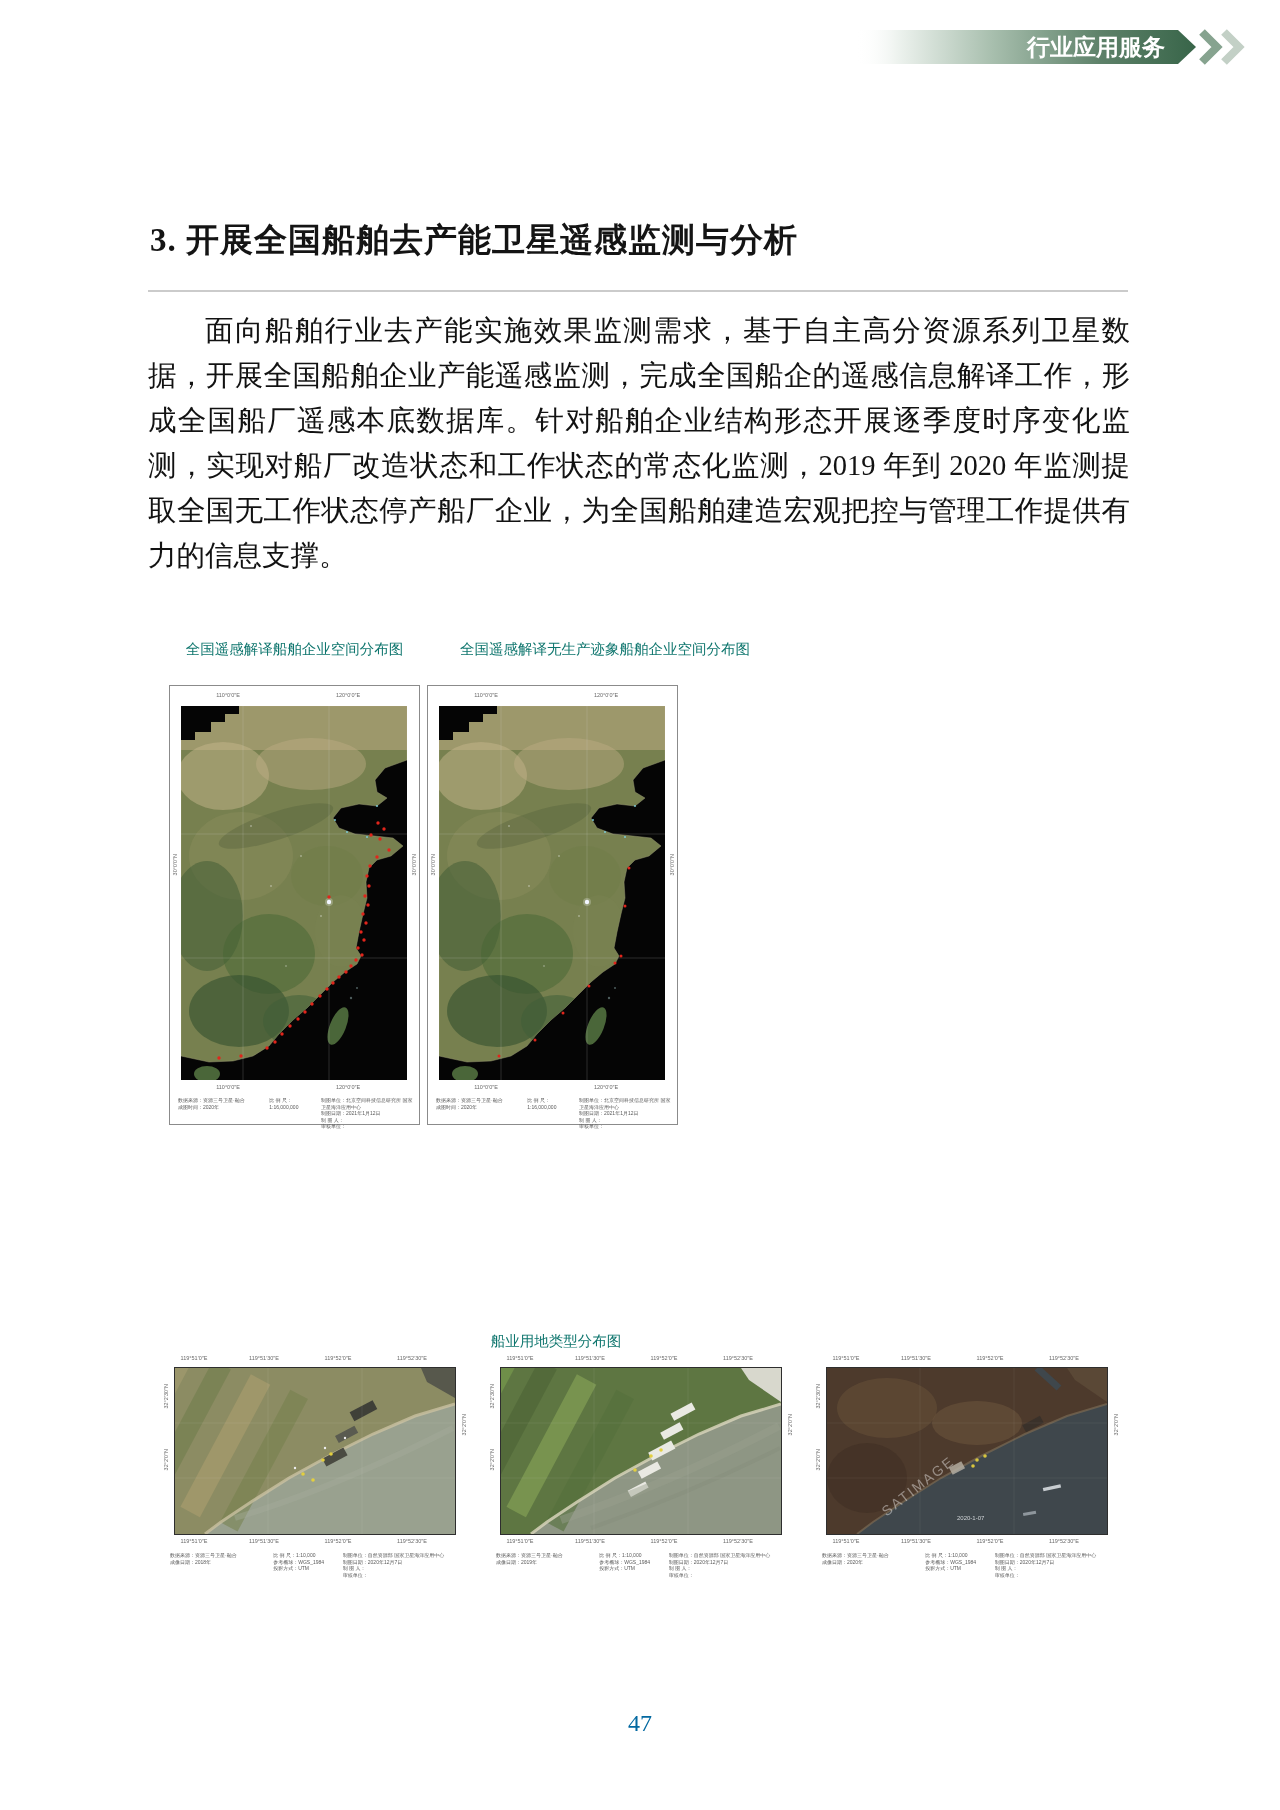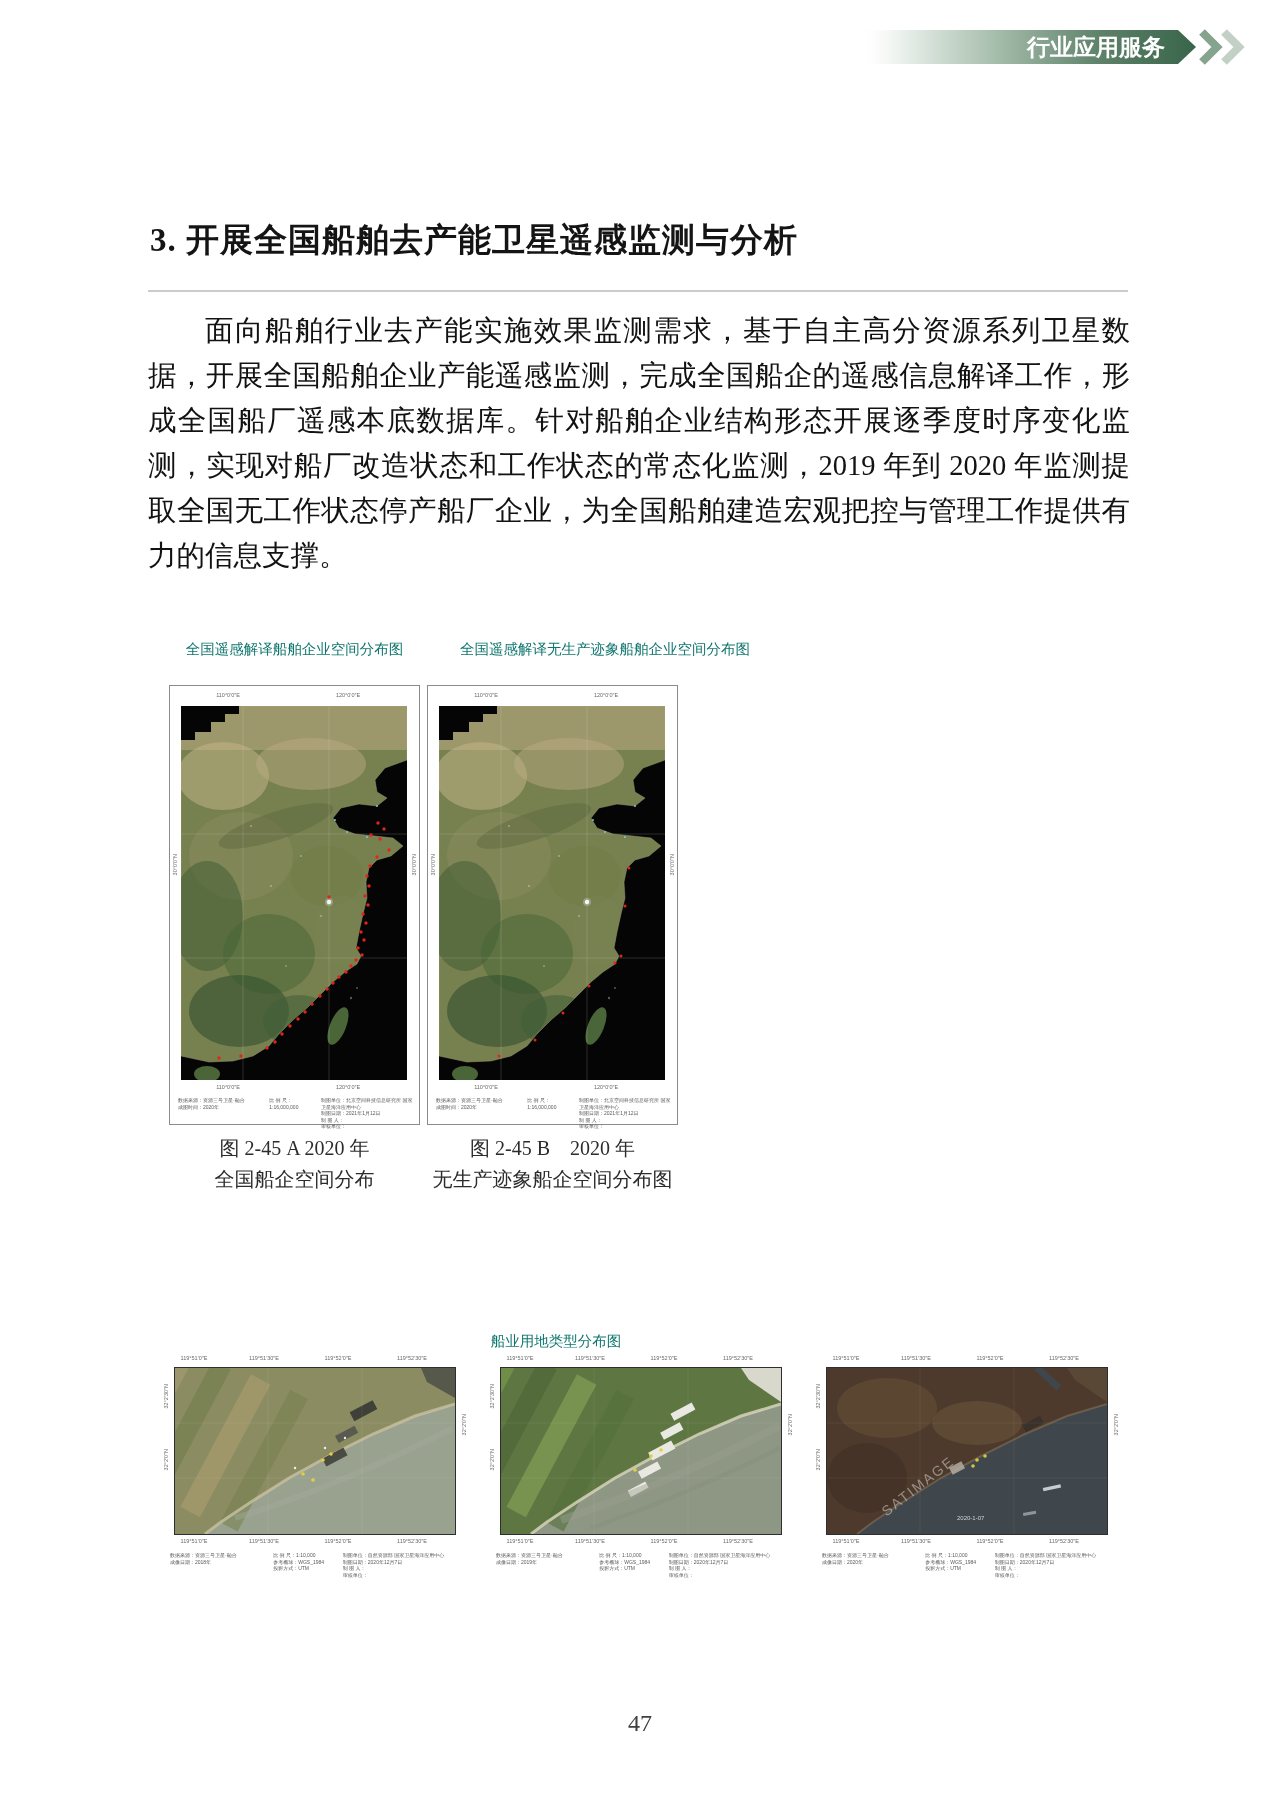--- a/index.html
+++ b/index.html
@@ -40,21 +40,21 @@
   .anno div{overflow:hidden;}
 
   
   .fig-caption{font-size:20px;line-height:31px;text-align:center;color:#2c2c2c;}
 
   
   .lu-frame{width:310px;height:242px;background:#fff;}
   .lu-img{position:absolute;top:13px;left:14px;border:1px solid #2e2e2e;display:block;}
 
   #caption-c{left:270px;top:1622px;width:600px;text-align:center;font-size:20px;color:#4f4f4f;}
-  #page-number{left:0;top:1710px;width:1280px;text-align:center;font-size:24px;color:#404040;}
+  #page-number{left:0;top:1710px;width:1280px;text-align:center;font-size:24px;color:#0369a1;}
 </style>
 </head>
 <body>
 
 <svg width="0" height="0" style="position:absolute" aria-hidden="true">
   <defs>
     <path id="landpath" d="M0,0 L226,0 L226,54 L204,62 L194,74 L196,86 L206,92 L196,100 L178,98 L160,102 L152,112 L158,122 L174,128 L194,130 L212,132 L222,140 L210,150 L196,154 L188,162 L185,176 L186,192 L182,208 L178,226 L175,242 L180,250 L176,258 L164,266 L152,276 L140,288 L126,302 L112,314 L98,328 L88,340 L72,350 L52,355 L28,356 L0,350 Z"></path>
     <clipPath id="landclip">
         <use href="#landpath"></use>
       </clipPath>
@@ -229,28 +229,20 @@
         </div>
       <div style="width:42%;">
         <div>制图单位：北京空间科技信息研究所  国家卫星海洋应用中心</div>
           <div>制图日期：2021年1月12日</div>
         <div>制 图 人：</div>
           <div>审核单位：</div>
       </div>
     </div>
   </div>
 
-  <div class="abs fig-caption" style="left:169px;top:1133px;width:251px;">
-    <div>图 2-45 A  2020 年</div>
-      <div>全国船企空间分布</div>
-  </div>
-  <div class="abs fig-caption" style="left:427px;top:1133px;width:251px;">
-    <div>图 2-45 B　2020 年</div>
-      <div>无生产迹象船企空间分布图</div>
-  </div>
 
 
   <div class="abs fig-title" style="left:406px;top:1332px;width:300px;">船业用地类型分布图</div>
 
   <div class="abs lu-frame" style="left:160px;top:1354px;">
     <div class="tickrow" style="top:1px;">
       <span class="tick" style="left:4px;">119°51′0″E</span>
       <span class="tick" style="left:74px;">119°51′30″E</span>
       <span class="tick" style="left:148px;">119°52′0″E</span>
       <span class="tick" style="left:222px;">119°52′30″E</span>

